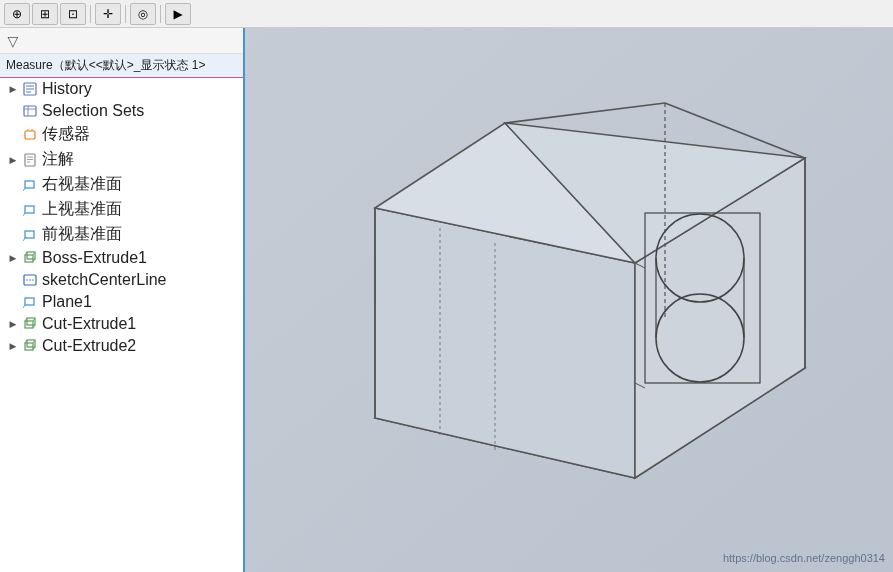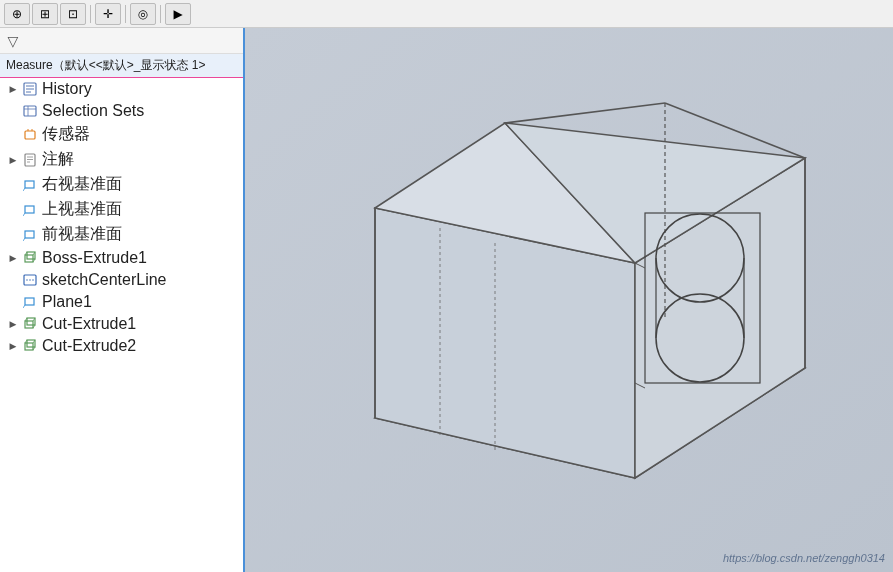--- a/index.html
+++ b/index.html
@@ -156,21 +156,20 @@
       height: 100%;
     }
 
     .watermark {
       position: absolute;
       bottom: 8px;
       right: 8px;
       font-size: 11px;
       color: #4a6080;
       opacity: 0.8;
-      font-style: italic;
     }
   </style>
 </head>
 <body>
 
 <div class="toolbar">
   <div class="toolbar-btn">⊕</div>
   <div class="toolbar-btn">⊞</div>
   <div class="toolbar-btn">⊡</div>
   <div class="toolbar-sep"></div>

